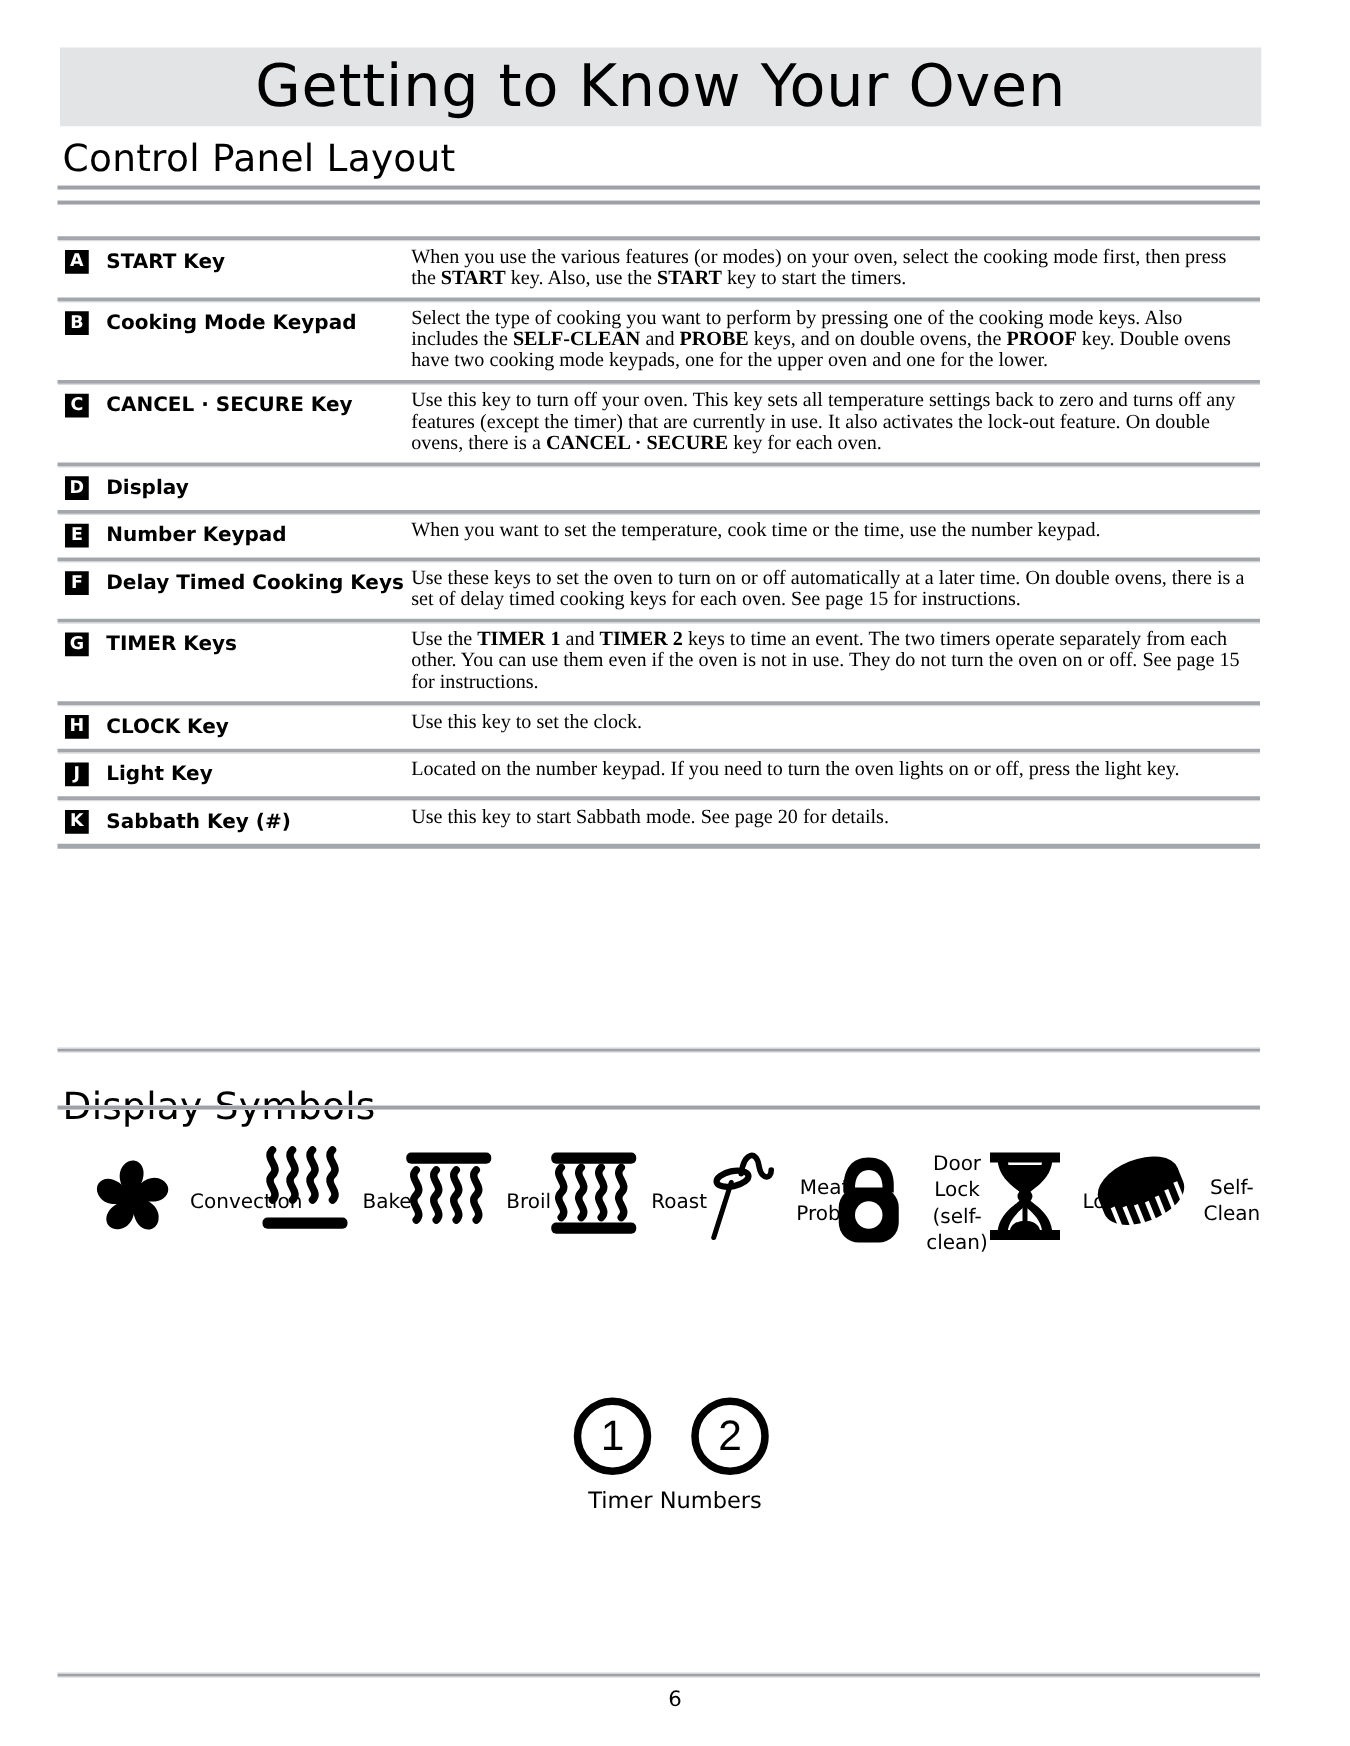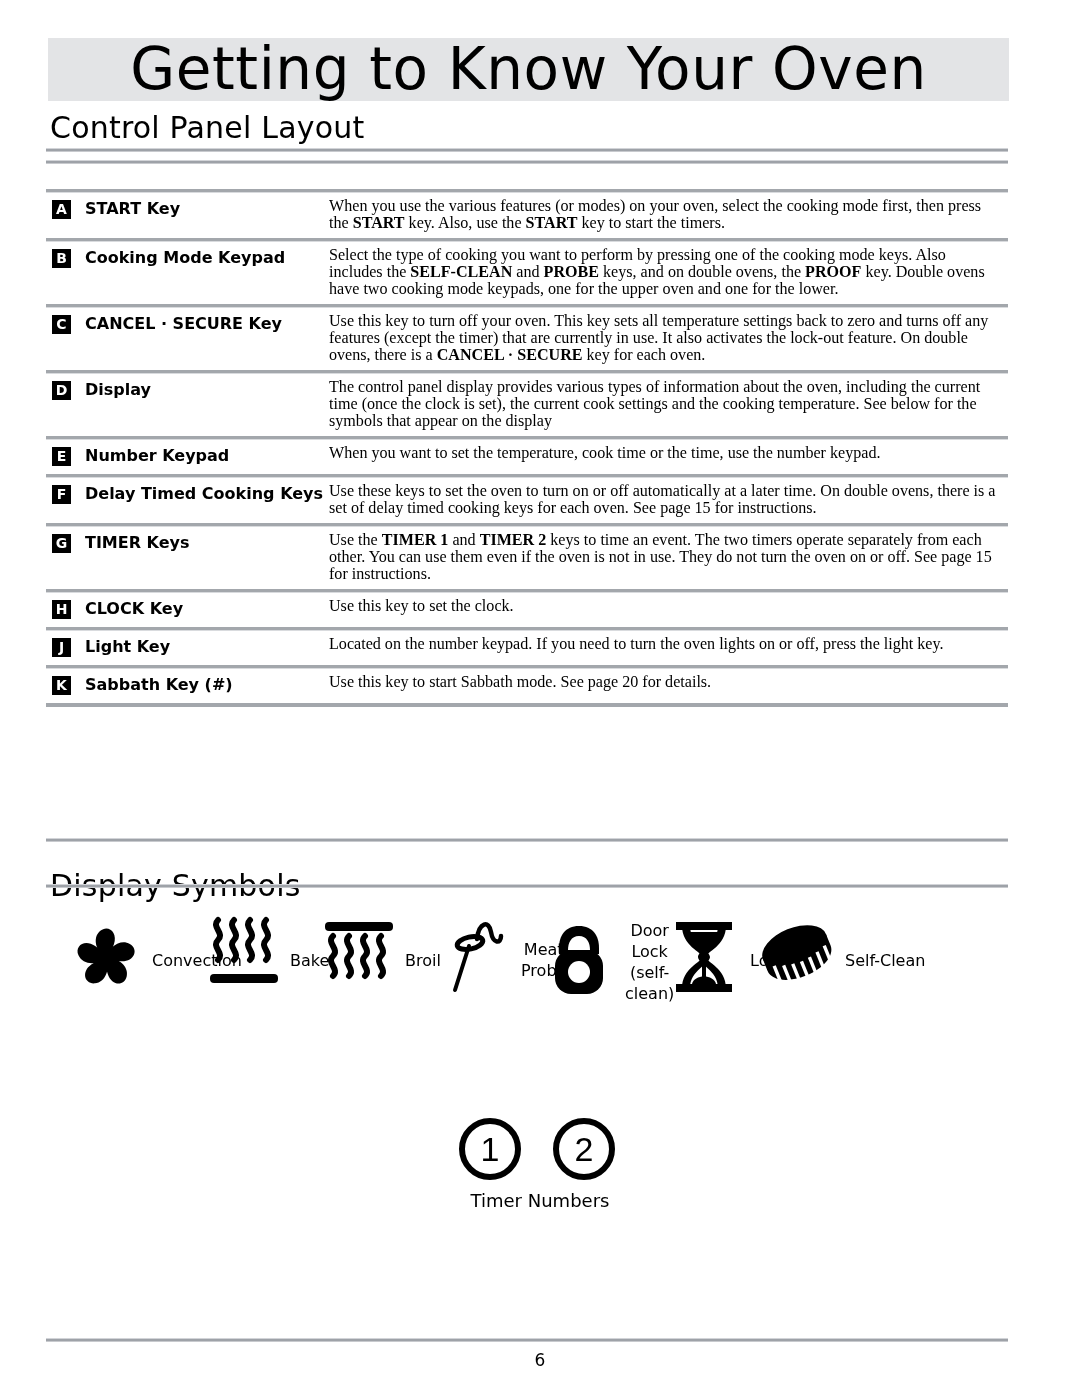--- a/index.html
+++ b/index.html
@@ -32,21 +32,21 @@
     height: 63px;
     background: #e3e4e6;
   }
   .masthead-title {
     position: absolute;
     left: 0; right: 0;
     top: 50%;
     transform: translateY(-52%);
     text-align: center;
     font-family: "DejaVu Sans", sans-serif;
-    font-size: 58px;
+    font-size: 47px;
     font-weight: 400;
     letter-spacing: 0.6px;
     color: #000;
     white-space: nowrap;
   }
 
   
   .rule {
     position: absolute;
     left: 46px;
@@ -248,21 +248,20 @@
           <div class="badge">C</div>
           <div class="key-label">CANCEL · SECURE Key</div>
         </div>
         <div class="cell-desc">Use this key to turn off your oven. This key sets all temperature settings back to zero and turns off any features (except the timer) that are currently in use. It also activates the lock-out feature. On double ovens, there is a <b>CANCEL · SECURE</b> key for each oven.</div>
       </div>
       <div class="trow">
         <div class="cell-key">
           <div class="badge">D</div>
           <div class="key-label">Display</div>
         </div>
-        <div class="cell-desc">The control panel display provides various types of information about the oven, including the current time (once the clock is set), the current cook settings and the cooking temperature. See below for the symbols that appear on the display</div>
       </div>
       <div class="trow">
         <div class="cell-key">
           <div class="badge">E</div>
           <div class="key-label">Number Keypad</div>
         </div>
         <div class="cell-desc">When you want to set the temperature, cook time or the time, use the number keypad.</div>
       </div>
       <div class="trow">
         <div class="cell-key">
@@ -340,20 +339,30 @@
       </div>
       <div class="sym" style="width: 116px; flex: 0 0 116px;">
         <div class="sym-art">
           <svg width="92" height="88" viewBox="0 0 92 88">
             <rect x="12" y="10" width="68" height="9" rx="4" fill="#000"></rect>
              <path d="M 20 8 c -7 7 7 13 0 20 c -7 7 7 13 0 20 M 36 8 c -7 7 7 13 0 20 c -7 7 7 13 0 20 M 52 8 c -7 7 7 13 0 20 c -7 7 7 13 0 20 M 68 8 c -7 7 7 13 0 20 c -7 7 7 13 0 20 " transform="translate(0,16)" stroke="#000" stroke-width="6" fill="none" stroke-linecap="round"></path>
           </svg>
         </div>
         <div class="sym-label">Broil</div>
       </div>
+      <div class="sym" style="width: 116px; flex: 0 0 116px;">
+        <div class="sym-art">
+          <svg width="92" height="88" viewBox="0 0 92 88">
+            <rect x="12" y="10" width="68" height="9" rx="4" fill="#000"></rect>
+             <path d="M 20 8 c -7 7 7 13 0 20 c -7 7 7 13 0 20 M 36 8 c -7 7 7 13 0 20 c -7 7 7 13 0 20 M 52 8 c -7 7 7 13 0 20 c -7 7 7 13 0 20 M 68 8 c -7 7 7 13 0 20 c -7 7 7 13 0 20 " transform="translate(0,14)" stroke="#000" stroke-width="6" fill="none" stroke-linecap="round"></path>
+             <rect x="12" y="66" width="68" height="9" rx="4" fill="#000"></rect>
+          </svg>
+        </div>
+        <div class="sym-label">Roast</div>
+      </div>
       <div class="sym" style="width: 104px; flex: 0 0 104px;">
         <div class="sym-art">
           <svg width="92" height="88" viewBox="0 0 92 88">
             <path d="M 26 78 L 40 34" stroke="#000" stroke-width="4" fill="none" stroke-linecap="round"></path>
              <ellipse cx="41" cy="31" rx="13" ry="6" transform="rotate(-12 41 31)" fill="none" stroke="#000" stroke-width="5"></ellipse>
              <path d="M 48 27 C 50 10 60 8 62 20 C 64 32 72 32 72 24" stroke="#000" stroke-width="4.5" fill="none" stroke-linecap="round"></path>
           </svg>
         </div>
         <div class="sym-label">Meat
 Probe</div>

